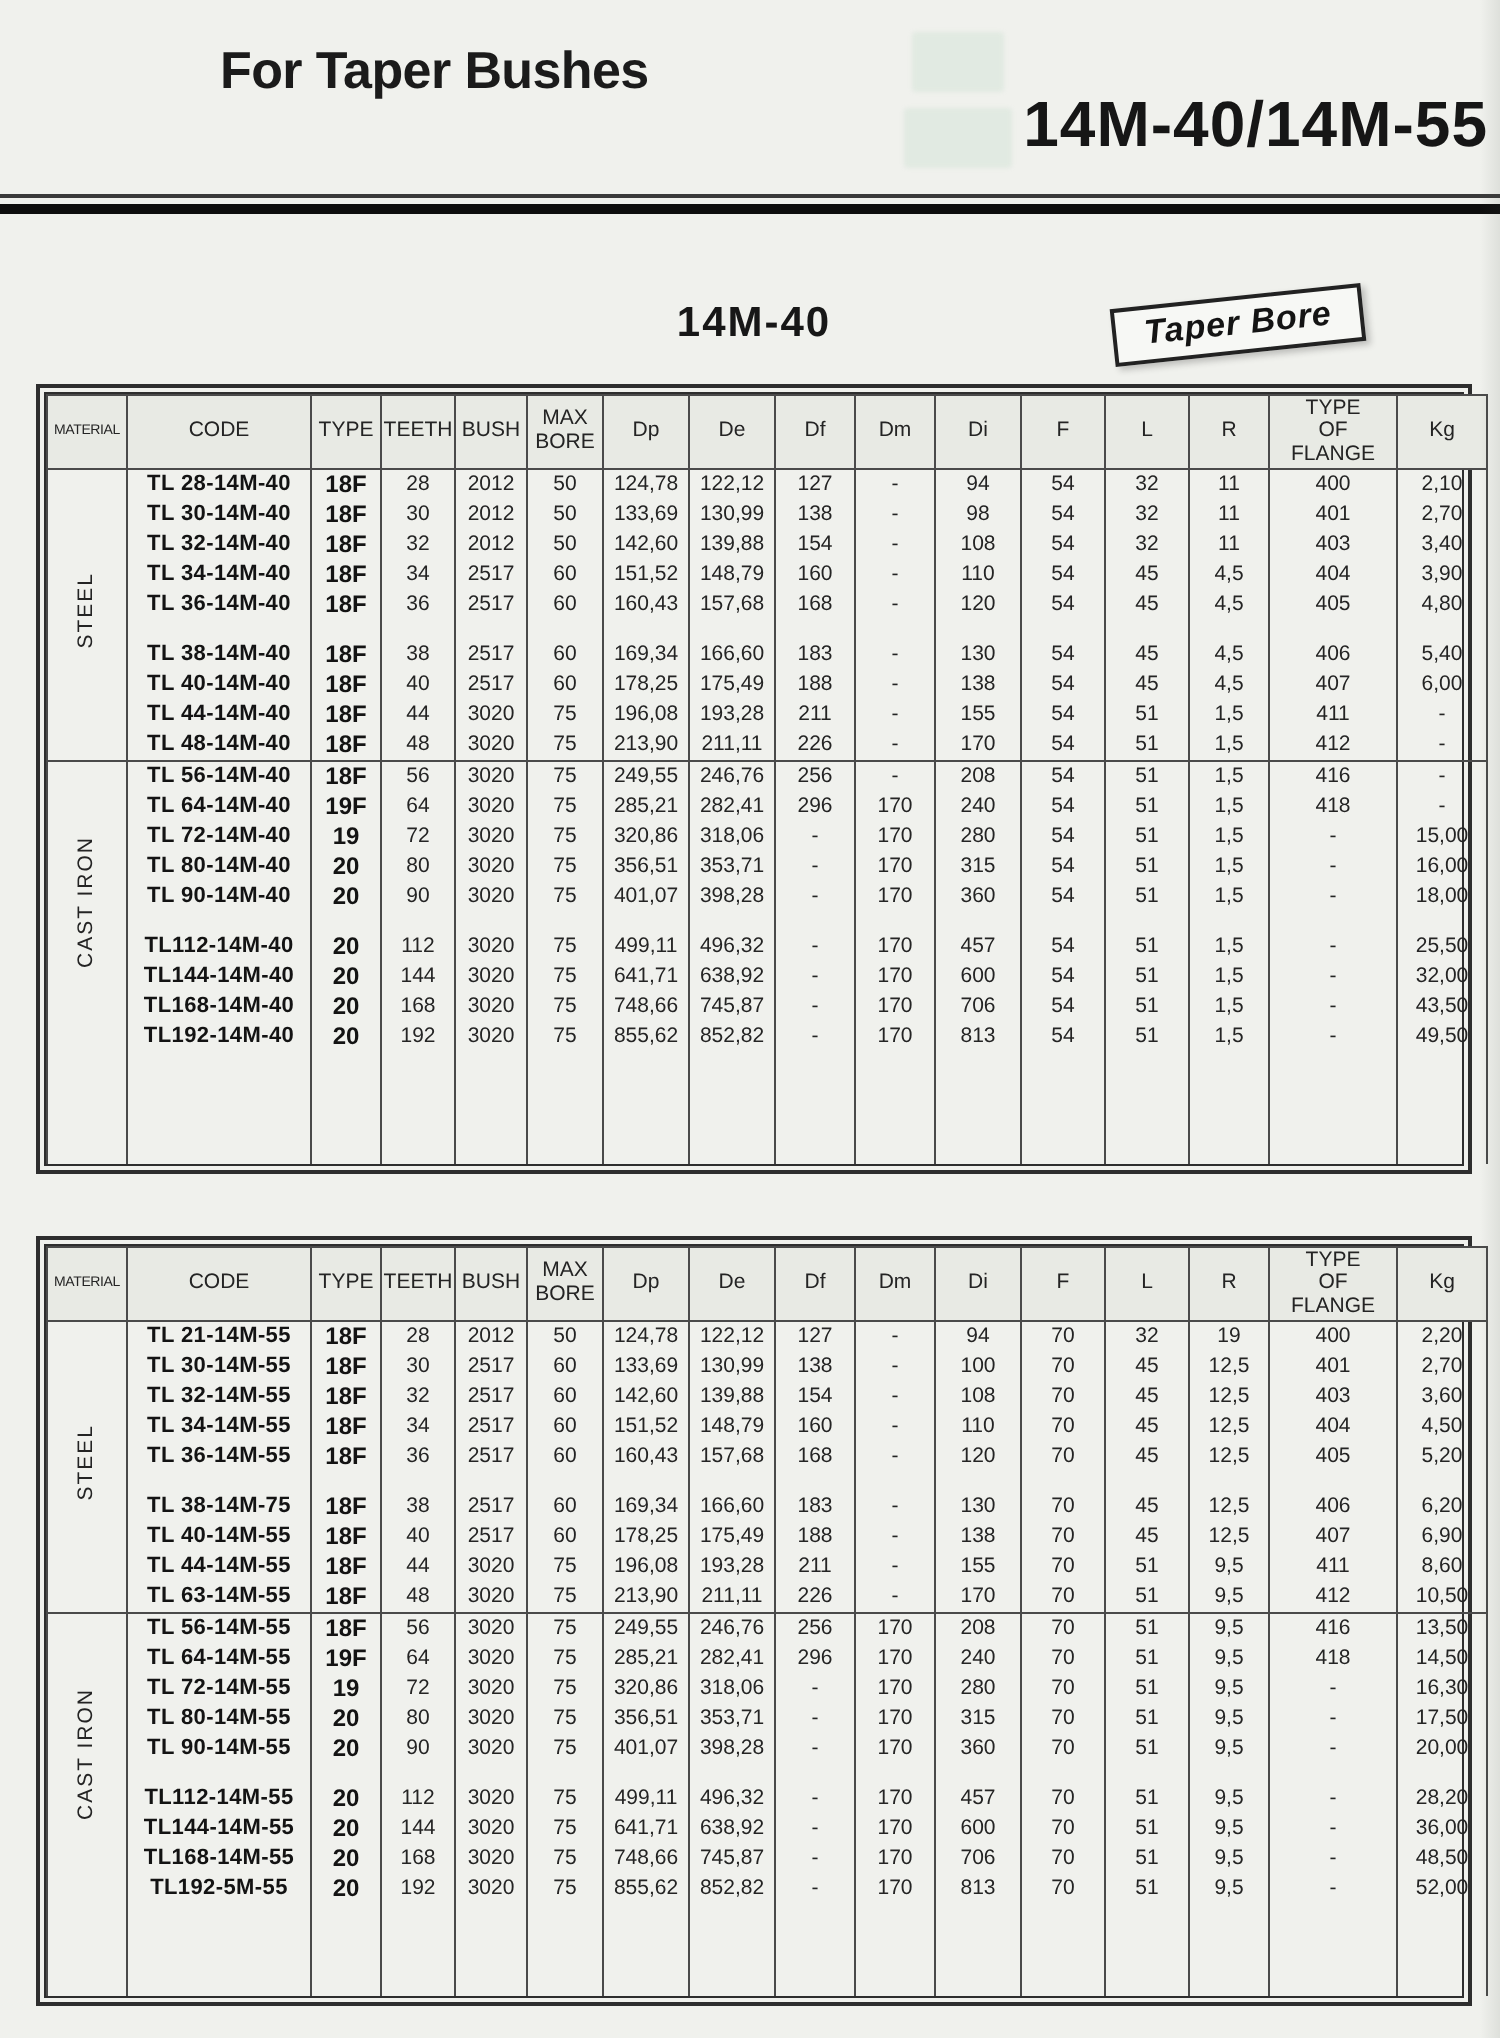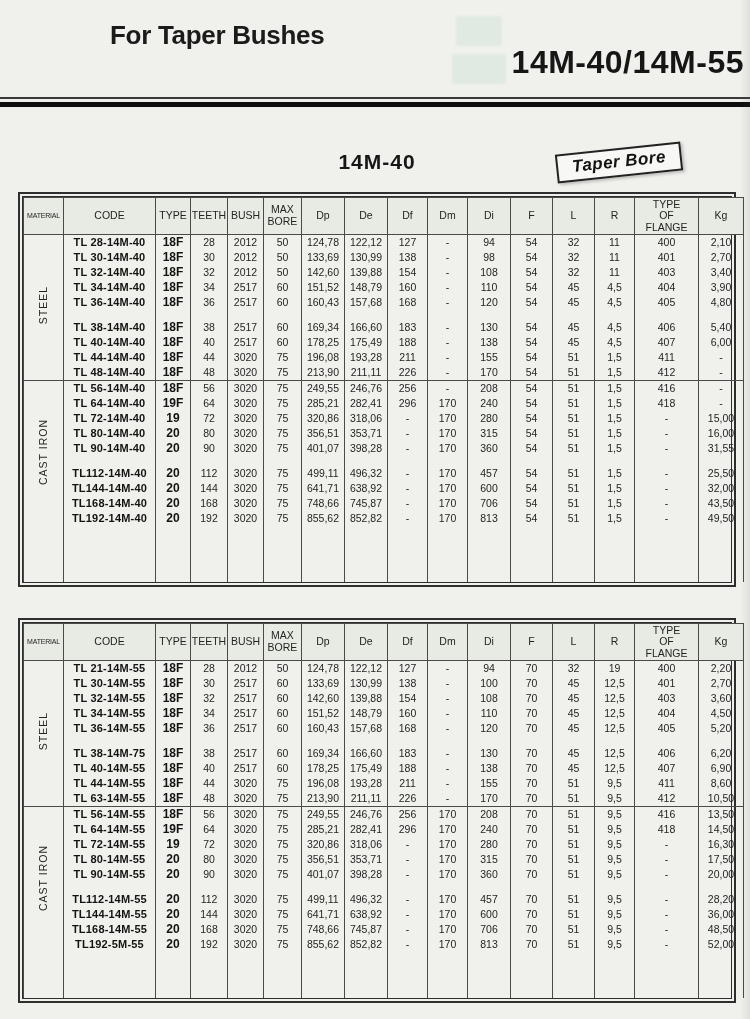--- a/index.html
+++ b/index.html
@@ -390,21 +390,21 @@
               <td>75</td>
               <td>401,07</td>
               <td>398,28</td>
               <td>-</td>
               <td>170</td>
               <td>360</td>
               <td>54</td>
               <td>51</td>
               <td>1,5</td>
               <td>-</td>
-              <td>31,55</td>
+              <td>18,00</td>
             </tr>
             <tr class="gap">
               <td></td>
               <td></td>
               <td></td>
               <td></td>
               <td></td>
               <td></td>
               <td></td>
               <td></td>

